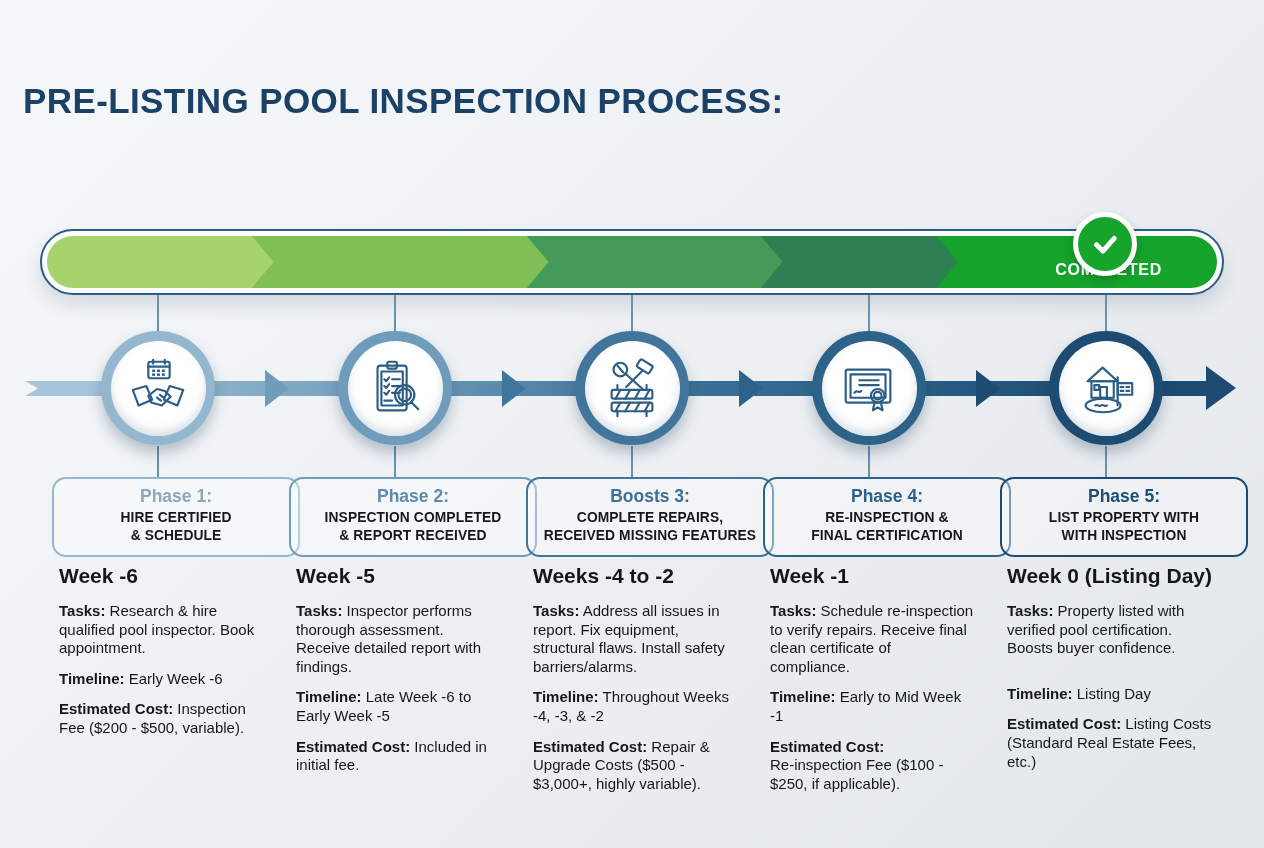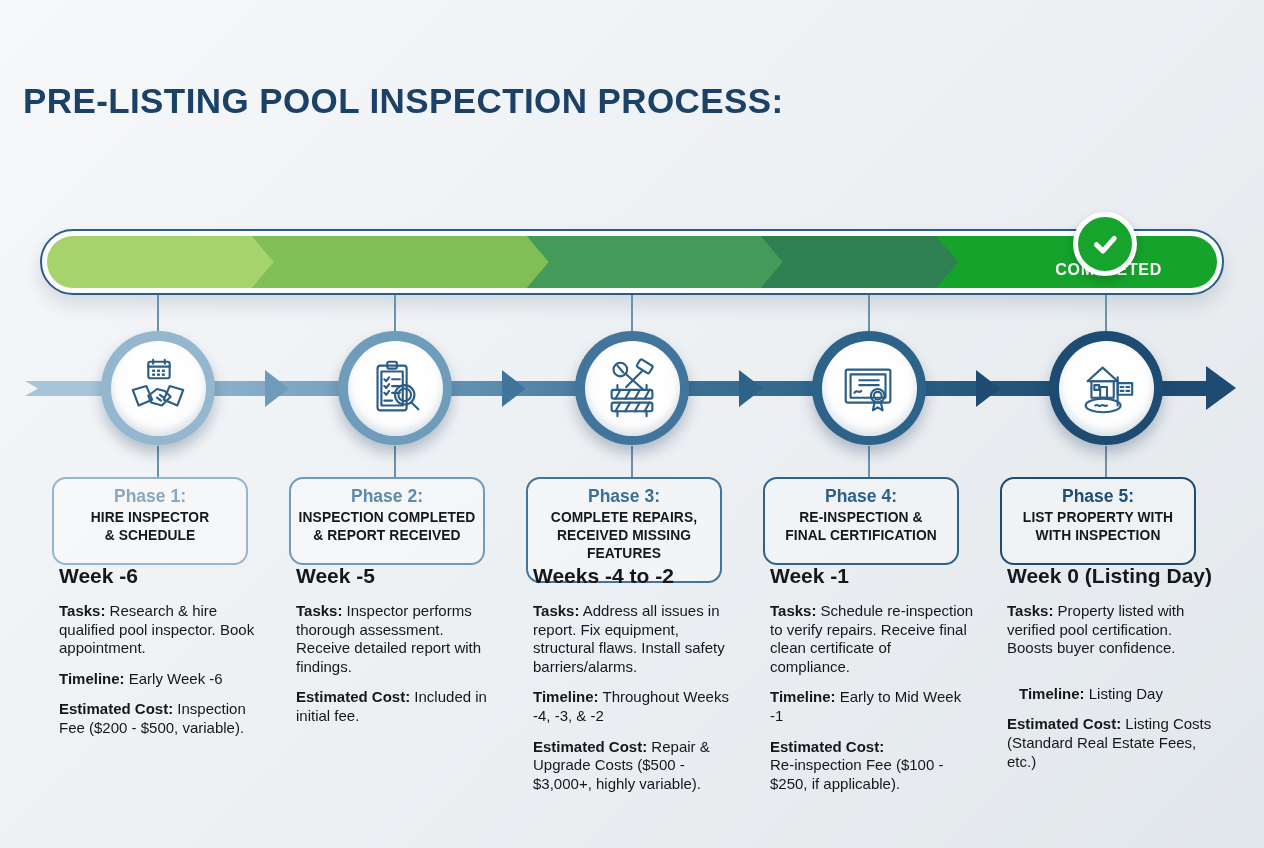--- a/index.html
+++ b/index.html
@@ -44,29 +44,29 @@
   .vline{position:absolute; left:-1px; width:2px; background:#6b92ad;}
   .vline.vtop{top:0; height:38px;}
   .vline.vbottom{top:151px; height:31px;}
   .circle{position:absolute; top:36px; left:-57px; width:114px; height:114px; border-radius:50%;
     background:var(--accent); box-shadow:0 8px 14px rgba(25,55,85,.28);
     display:flex; align-items:center; justify-content:center; z-index:3;}
   .circle-inner{width:95px; height:95px; border-radius:50%; background:#fefefe;
     box-shadow:inset 0 -5px 9px rgba(120,150,175,.28);
     display:flex; align-items:center; justify-content:center;}
   .icon{width:66px; height:66px;}
-  .box{position:absolute; top:182px; left:-106px; width:196px; box-sizing:border-box;
-    border:2.5px solid var(--accent); border-radius:14px; padding:7px 4px 18px;
+  .box{position:absolute; top:182px; left:-106px; width:248px; box-sizing:border-box;
+    border:2.5px solid var(--accent); border-radius:14px; padding:7px 4px 10px;
     text-align:center; background:rgba(255,255,255,.35);}
   .phase-label{font-size:17.5px; font-weight:bold; color:var(--label-color); margin-bottom:2px;}
   .phase-name{font-size:13.8px; font-weight:bold; color:#14181c; line-height:1.3; letter-spacing:.1px;}
   .col{position:absolute; top:268px; left:-99px; width:205px; font-size:15px; line-height:1.24; text-align:left;}
   .col .week{font-weight:bold; font-size:21px; margin:0 0 13px;}
   .col p{margin:0 0 12px;}
-  .phase-5 .para-timeline{margin-top:27px;margin-left:12px;}
+  .phase-5 .para-timeline{margin-top:27px;}
   svg .ln{stroke:#2b5d85; stroke-width:2.2; fill:none; stroke-linecap:round; stroke-linejoin:round;}
 </style>
 </head>
 <body>
 
 <div class="canvas">
 
   <div class="title">
     <div>PRE-LISTING POOL INSPECTION PROCESS:</div>
   </div>
@@ -118,21 +118,21 @@
           <path class="ln" d="M8 36l14-4 6 14-14 6z" fill="#8fc1e3"></path>
           <path class="ln" d="M60 36l-14-4-6 14 14 6z" fill="#8fc1e3"></path>
           <path class="ln" d="M24 42l9-7 8 2 6 6-9 9-11-3z" fill="#fff"></path>
           <path class="ln" d="M33 44l4 3M36 41l4 3"></path>
         </svg>
       </div>
     </div>
     <div class="box">
       <div class="phase-label">Phase 1:</div>
       <div class="phase-name">
-        <div>HIRE INSPECTOR</div>
+        <div>HIRE CERTIFIED</div>
         <div>&amp; SCHEDULE</div>
       </div>
     </div>
     <div class="col">
       <p class="week">Week -6</p>
       <p><b>Tasks:</b> <span>Research &amp; hire qualified pool inspector. Book appointment.</span></p>
       <p class="para-timeline"><b>Timeline:</b> <span>Early Week -6</span></p>
       <p><b>Estimated Cost:</b> <span>Inspection Fee ($200 - $500, variable).</span></p>
     </div>
   </div>
@@ -156,20 +156,21 @@
     <div class="box">
       <div class="phase-label">Phase 2:</div>
       <div class="phase-name">
         <div>INSPECTION COMPLETED</div>
         <div>&amp; REPORT RECEIVED</div>
       </div>
     </div>
     <div class="col">
       <p class="week">Week -5</p>
       <p><b>Tasks:</b> <span>Inspector performs thorough assessment. Receive detailed report with findings.</span></p>
+      <p class="para-timeline"><b>Timeline:</b> <span>Late Week -6 to Early Week -5</span></p>
       <p><b>Estimated Cost:</b> <span>Included in initial fee.</span></p>
     </div>
   </div>
 
   <div class="phase phase-3" style="--cx: 632px; --accent: #41759b; --label-color: #3d7095;">
     <div class="vline vtop"></div>
     <div class="vline vbottom"></div>
     <div class="circle">
       <div class="circle-inner">
         <svg class="icon" viewBox="0 0 68 68">
@@ -181,21 +182,21 @@
           <path class="ln" d="M19 36v-5M49 36v-5"></path>
           <rect class="ln" x="13" y="36" width="42" height="9" rx="2" fill="#cfe3f4"></rect>
           <path class="ln" d="M22 36l-5 9M32 36l-5 9M42 36l-5 9M52 36l-5 9"></path>
           <rect class="ln" x="13" y="49" width="42" height="9" rx="2" fill="#cfe3f4"></rect>
           <path class="ln" d="M22 49l-5 9M32 49l-5 9M42 49l-5 9M52 49l-5 9"></path>
           <path class="ln" d="M19 58v5M49 58v5"></path>
         </svg>
       </div>
     </div>
     <div class="box">
-      <div class="phase-label">Phase 3:</div>
+      <div class="phase-label">Boosts 3:</div>
       <div class="phase-name">
         <div>COMPLETE REPAIRS,</div>
         <div>RECEIVED MISSING FEATURES</div>
       </div>
     </div>
     <div class="col">
       <p class="week">Weeks -4 to -2</p>
       <p><b>Tasks:</b> <span>Address all issues in report. Fix equipment, structural flaws. Install safety barriers/alarms.</span></p>
       <p class="para-timeline"><b>Timeline:</b> <span>Throughout Weeks -4, -3, &amp; -2</span></p>
       <p><b>Estimated Cost:</b> <span>Repair &amp; Upgrade Costs ($500 - $3,000+, highly variable).</span></p>

